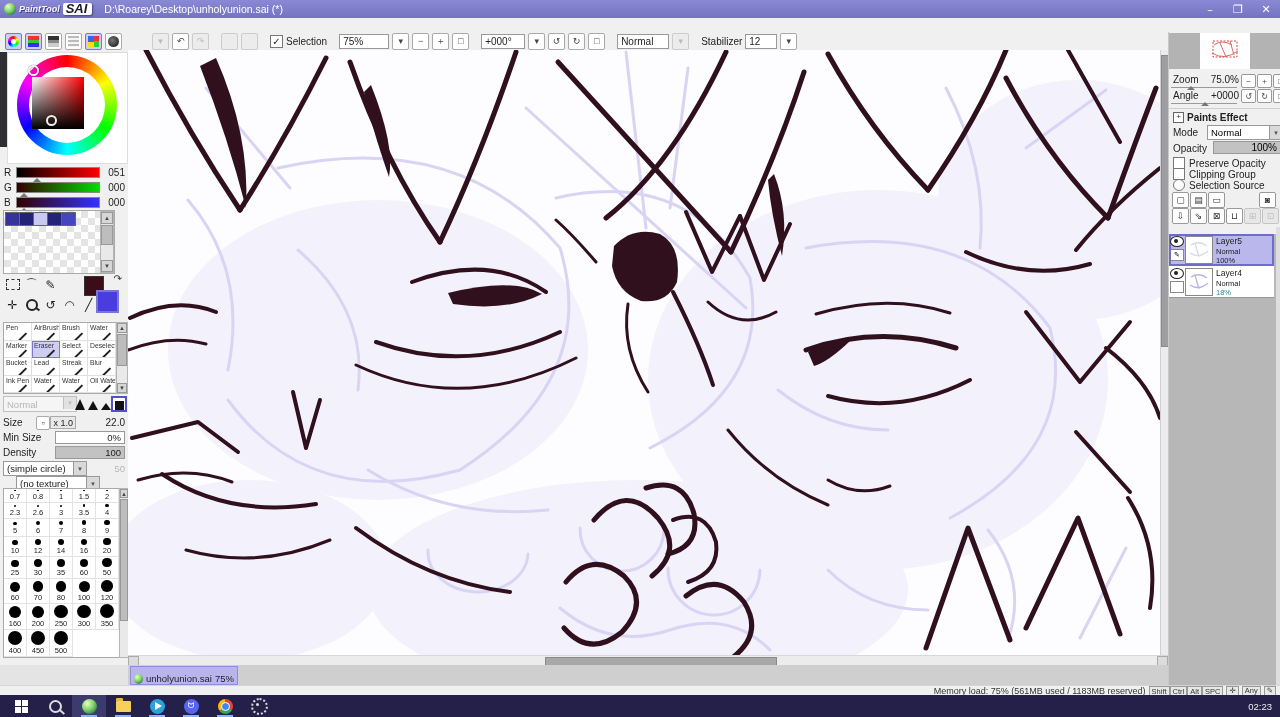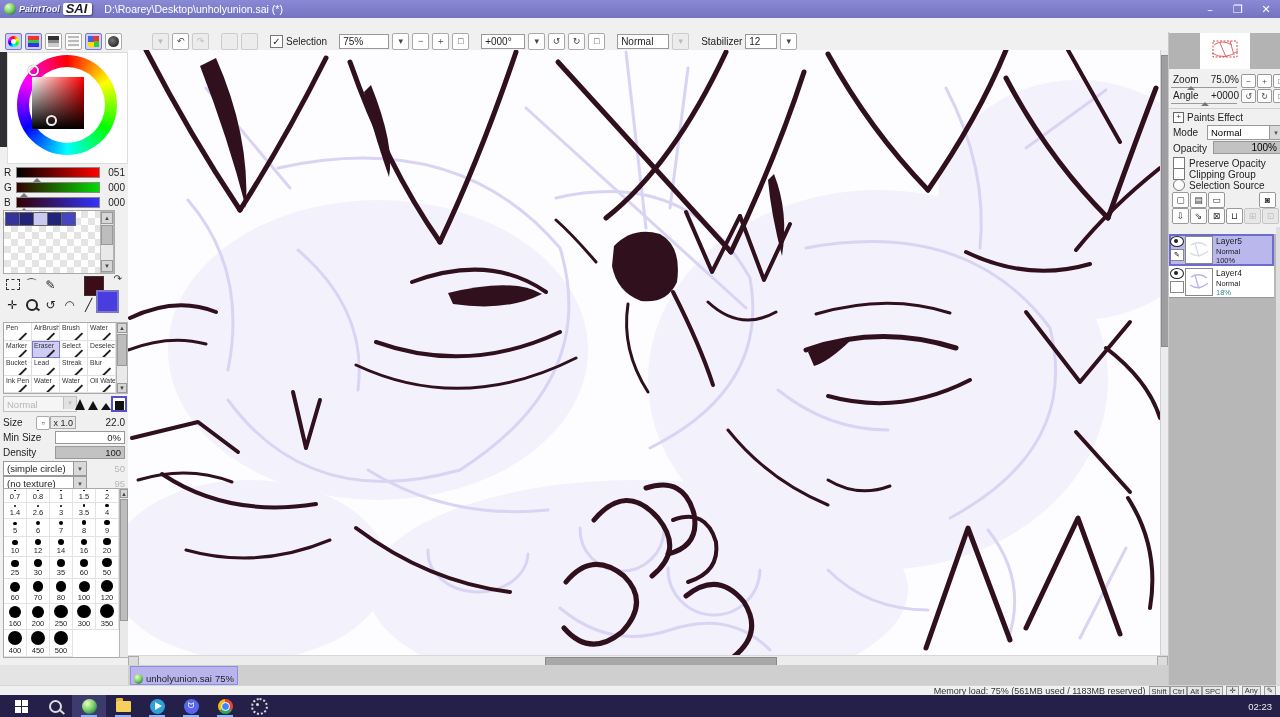--- a/index.html
+++ b/index.html
@@ -388,21 +388,21 @@
         <span>100</span>
       </div>
     </div>
     <div class="prow" style="top:412px;">
       <div class="dd" style="width:76px;">
         <span>(simple circle)</span>
           <div class="ddbtn">▼</div>
       </div>
       <div class="gray-num" style="flex:1;">50</div>
     </div>
-    <div class="prow" style="top:427px;">
+    <div class="prow" style="top:427px;margin-left:13px;">
       <div class="dd" style="width:76px;">
         <span>(no texture)</span>
           <div class="ddbtn">▼</div>
       </div>
       <div class="gray-num" style="flex:1;">95</div>
     </div>
     <div class="prow" style="top:429px;"></div>
     <div class="prow" style="top:424px;"></div>
 
     <div class="prow" style="top:441px;">
@@ -425,21 +425,21 @@
         <div class="bcell">
           <div class="bdot" style="width:1.5px;height:1.5px;"></div>
                <span>1.5</span>
         </div>
         <div class="bcell">
           <div class="bdot" style="width:1.6556649761518967px;height:1.6556649761518967px;"></div>
                <span>2</span>
         </div>
         <div class="bcell">
           <div class="bdot" style="width:1.9895030980967605px;height:1.9895030980967605px;"></div>
-               <span>1.4</span>
+               <span>2.3</span>
         </div>
         <div class="bcell">
           <div class="bdot" style="width:2.2823534138394987px;height:2.2823534138394987px;"></div>
                <span>2.6</span>
         </div>
         <div class="bcell">
           <div class="bdot" style="width:2.6241669009581434px;height:2.6241669009581434px;"></div>
                <span>3</span>
         </div>
         <div class="bcell">
@@ -696,21 +696,21 @@
     <div class="tri" style="left:32px;top:66px;position:absolute;"></div>
     <div class="btn3" style="left:72px;top:57px;">
       <div class="sq">↺</div>
       <div class="sq">↻</div>
       <div class="sq">□</div>
     </div>
     <div style="position:absolute;left:0;top:76px;width:112px;border-top:1px solid #cfcfcf;"></div>
 
     <div class="checkrow" style="top:80px;">
       <span class="plusbox">+</span>
-      <span style="margin-left:-4px;">Paints Effect</span>
+      <span style="margin-left:-4px;font-weight:bold;">Paints Effect</span>
     </div>
     <span class="nr" style="left:4px;top:95px;">Mode</span>
     <div class="dd" style="position:absolute;left:38px;top:93px;width:68px;">
       <span>Normal</span>
         <div class="ddbtn">▼</div>
     </div>
     <span class="nr" style="left:4px;top:111px;">Opacity</span>
     <div class="pbar" style="position:absolute;left:44px;top:109px;width:60px;background:#c2c2c2;display:flex;align-items:center;justify-content:flex-end;padding:0 3px;font-size:10px;">
       <span>100%</span>
     </div>

